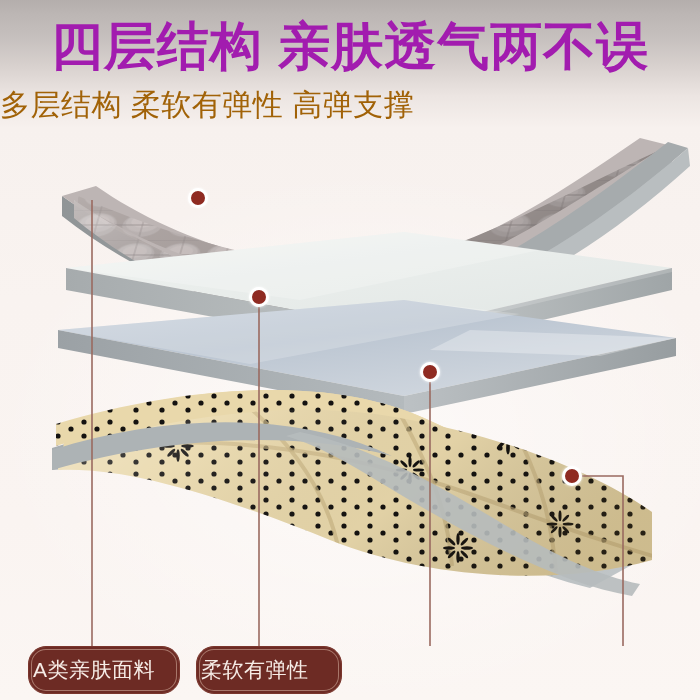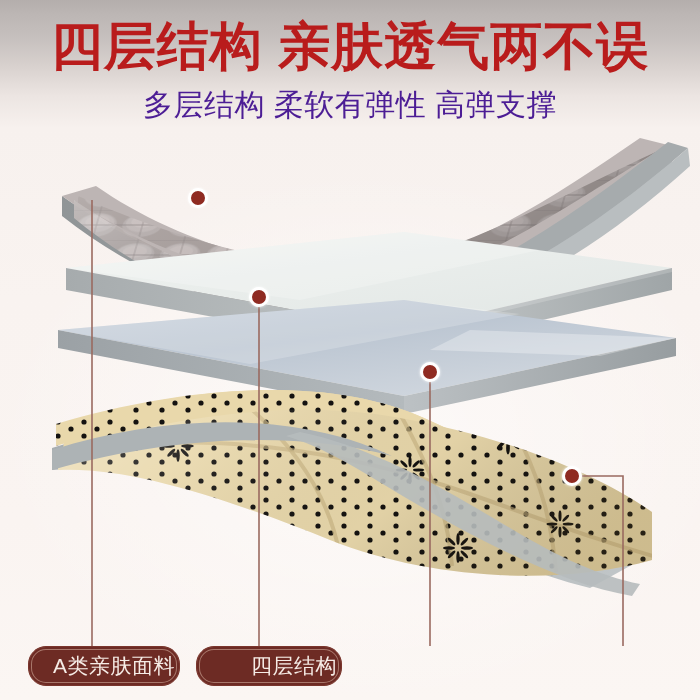--- a/index.html
+++ b/index.html
@@ -44,33 +44,33 @@
 
   
   .title {
     position: absolute;
     left: 0; top: 16px;
     width: 700px;
     text-align: center;
     font-size: 52px;
     line-height: 60px;
     font-weight: bold;
-    color: #b91c1c;
+    color: #a21caf;
     letter-spacing: 1px;
     white-space: nowrap;
   }
   .subtitle {
     position: absolute;
     left: 0; top: 86px;
     width: 700px;
-    text-align: center;
+    text-align: left;
     font-size: 30px;
     line-height: 38px;
     font-weight: normal;
-    color: #4c1d95;
+    color: #a16207;
     letter-spacing: 0.5px;
     white-space: nowrap;
   }
 
   
   .stage {
     position: absolute;
     left: 0; top: 0;
     width: 700px;
     height: 700px;
@@ -87,26 +87,26 @@
     background: #8f2b22;
     border: 3px solid #ffffff;
     box-sizing: border-box;
     box-shadow: 0 0 3px rgba(255,255,255,0.9);
     z-index: 6;
   }
 
   
   .pill {
     position: absolute;
-    height: 40px;
+    height: 48px;
     border-radius: 18px;
     background: #6d2b24;
     display: flex;
     align-items: center;
-    justify-content: flex-end;
+    justify-content: flex-start;
     color: #f6ece6;
     font-size: 21px;
     letter-spacing: 0.5px;
     white-space: nowrap;
     z-index: 7;
     box-sizing: border-box;
     border: 1px solid #7a362d;
     box-shadow: inset 0 0 0 2px #6d2b24, inset 0 0 0 3px #a8776b;
   }
   .pill span { display: block; padding: 0 4px; }
@@ -377,16 +377,16 @@
 
   <div class="marker" style="left:198px; top:198px;"></div>
   <div class="marker" style="left:259px; top:297px;"></div>
   <div class="marker" style="left:430px; top:372px;"></div>
   <div class="marker" style="left:572px; top:476px;"></div>
 
   <div class="pill" style="left:28px; top:646px; width:152px;">
     <span>A类亲肤面料</span>
   </div>
   <div class="pill" style="left:196px; top:646px; width:146px;">
-    <span>四层结构</span>
+    <span>柔软有弹性</span>
   </div>
 
 </div>
 
 </body></html>

